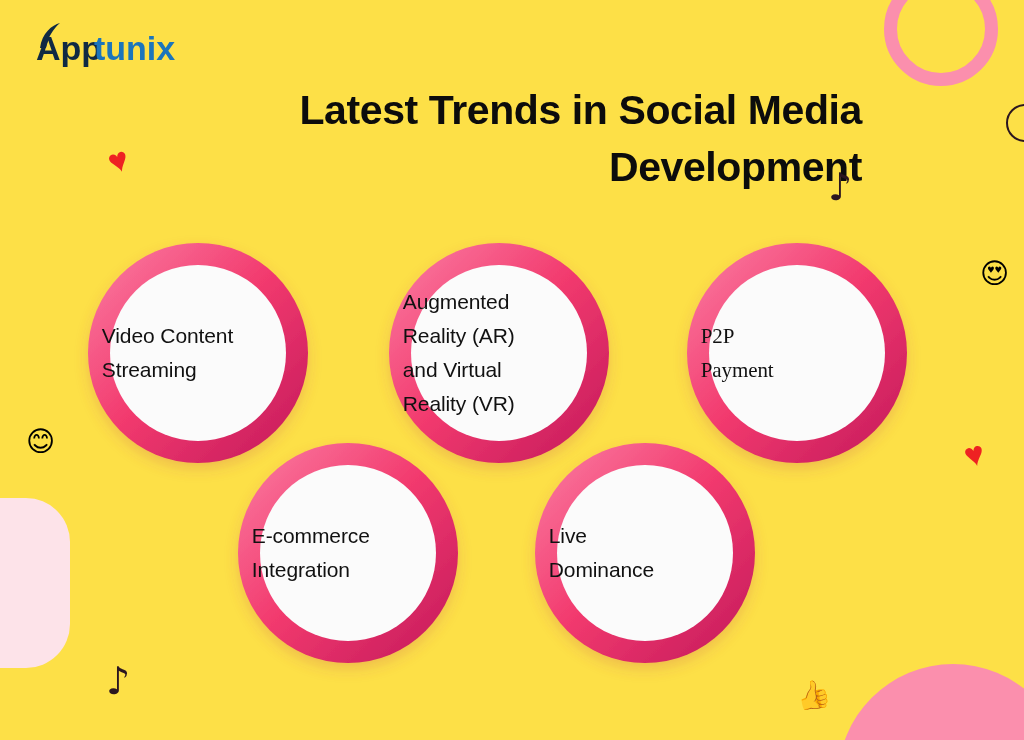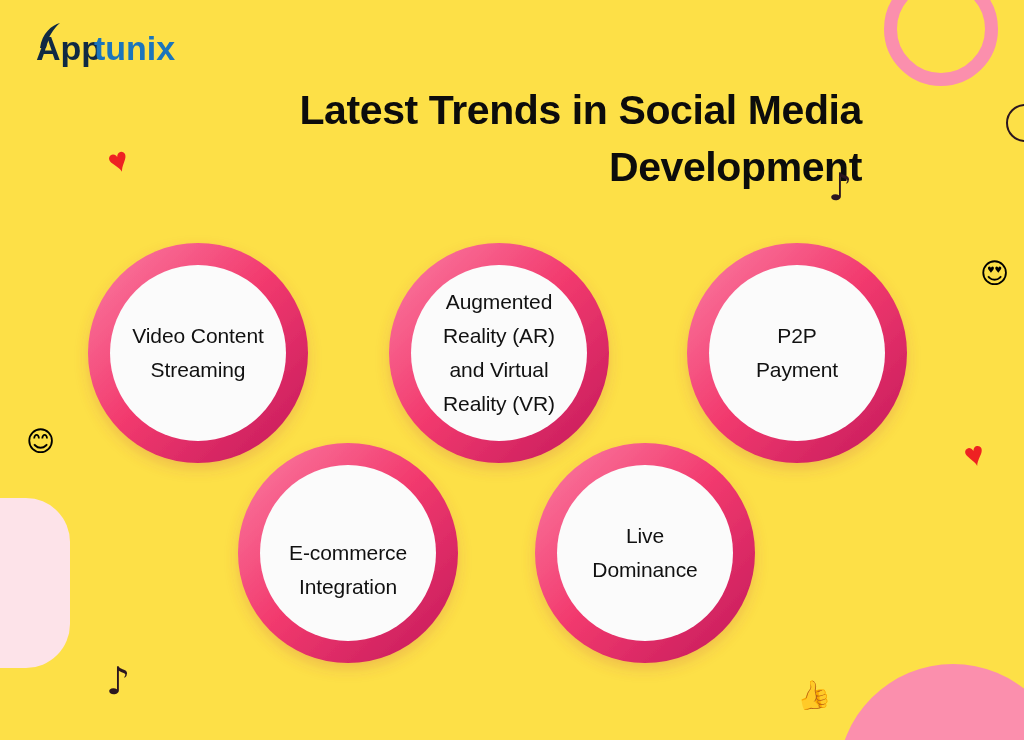--- a/index.html
+++ b/index.html
@@ -88,21 +88,20 @@
     width: 1024px;
     height: 740px;
   }
   #diagram svg {
     position: absolute;
     left: 0;
     top: 0;
   }
   .node-label {
     position: absolute;
-    text-align: center;
     color: #111111;
     font-size: 21px;
     line-height: 1.62;
     letter-spacing: -0.1px;
     white-space: pre-line;
     transform: translate(-50%, -50%);
   }
 
   
   .glyph {
@@ -171,23 +170,23 @@
           <circle cx="645" cy="553" r="88" fill="#fbfbfb"></circle>
         </g>
     </svg>
     <div id="label-layer">
         <div class="node-label" style="left: 198px; top: 353px; width: 192.5px;">Video Content
 Streaming</div>
         <div class="node-label" style="left: 499px; top: 353px; width: 192.5px;">Augmented
 Reality (AR)
 and Virtual
 Reality (VR)</div>
-        <div class="node-label" style="left: 797px; top: 353px; width: 192.5px;">P2P
+        <div class="node-label" style="left: 797px; top: 353px; width: 192.5px; font-family: Liberation Serif, serif;">P2P
 Payment</div>
-        <div class="node-label" style="left: 348px; top: 570px; width: 192.5px;">E-commerce
+        <div class="node-label" style="left: 348px; top: 553px; width: 192.5px;">E-commerce
 Integration</div>
         <div class="node-label" style="left: 645px; top: 553px; width: 192.5px;">Live
 Dominance</div>
       </div>
   </div>
 
   <div id="glyph-layer">
       <div class="glyph heart" style="left: 108px; top: 143px; transform: rotate(-18deg);">♥</div>
       <div class="glyph heart" style="left: 964px; top: 437px; transform: rotate(-14deg);">♥</div>
       <div class="glyph note" style="left: 828px; top: 168px; transform: rotate(0deg);">♪</div>

